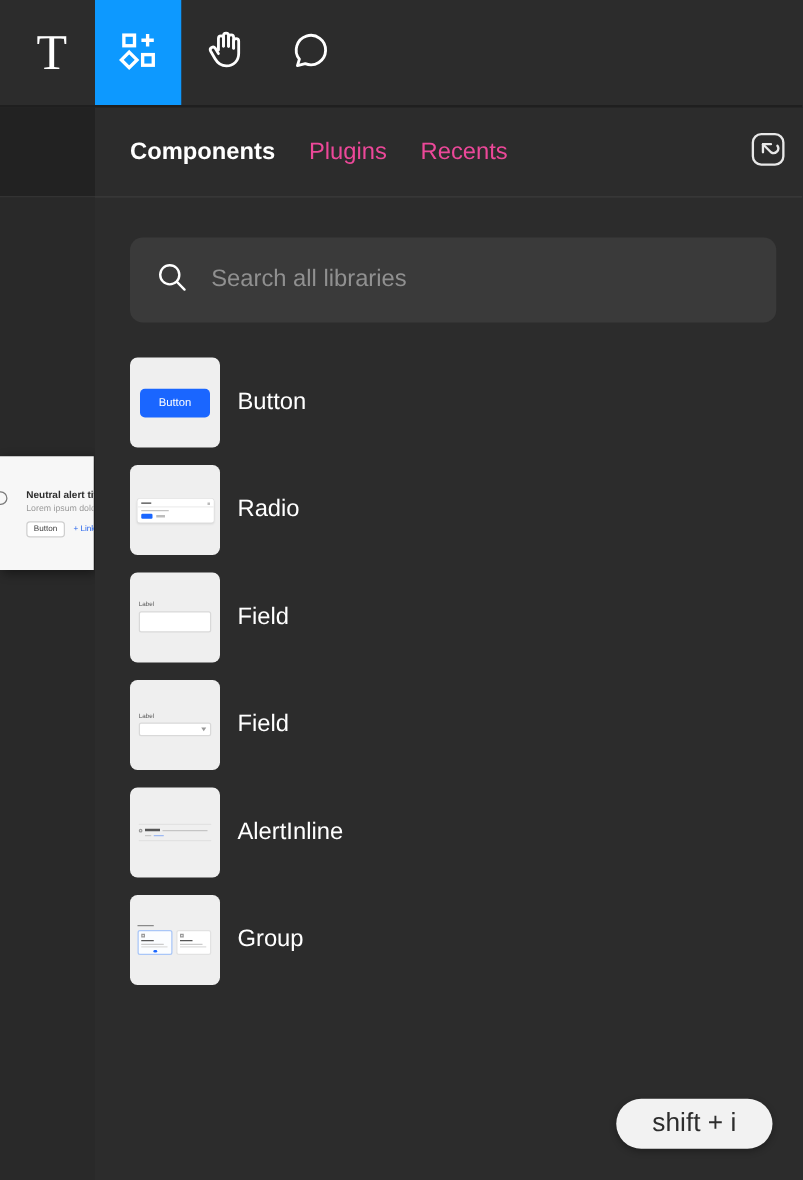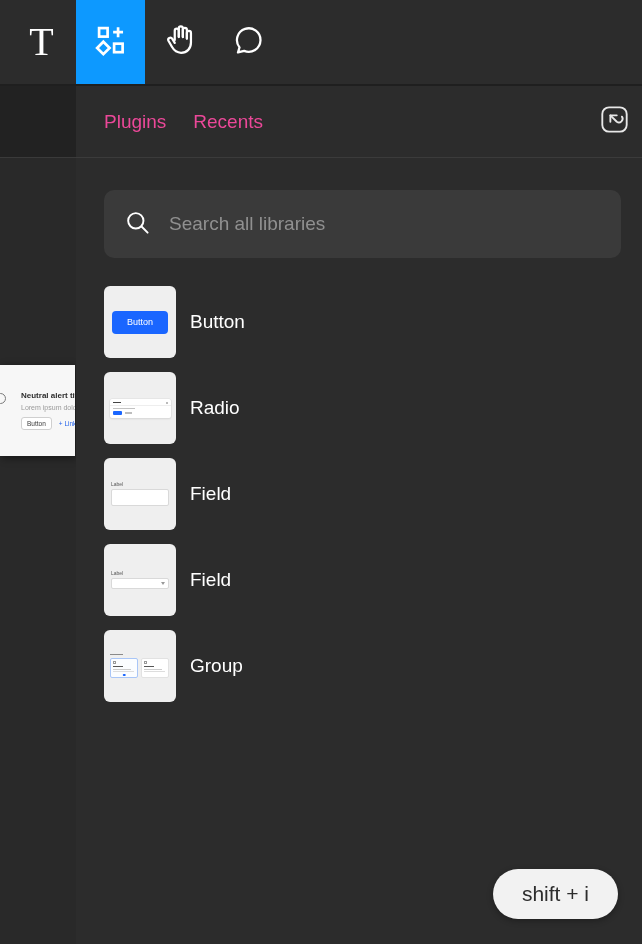--- a/index.html
+++ b/index.html
@@ -128,21 +128,21 @@
   .mini-gradio { width:56px; }
   .mr-title { font-size:4.5px; font-weight:700; color:#444; line-height:1; }
   .mr-row { display:flex; align-items:center; gap:2.5px; margin-top:3px; }
   .mr-radio-on { width:5px; height:5px; border-radius:50%; background:#1a66ff;
     box-shadow:inset 0 0 0 1px #1a66ff, inset 0 0 0 1.6px #fff; flex:none; }
   .mr-radio-off { width:5px; height:5px; border-radius:50%; background:#fff; border:0.75px solid #aaa; flex:none; }
   .mr-label { font-size:4.5px; color:#888; line-height:1; }
 
   
   .shortcut-pill {
-    position:absolute; right:24px; bottom:25px; height:50px; border-radius:25px;
+    position:absolute; right:24px; bottom:25px; height:40px; border-radius:25px;
     background:#f2f2f2; color:#2d2d2d; font-size:21px; font-weight:500;
     display:flex; align-items:center; padding:0 29px; box-shadow:0 2px 6px rgba(0,0,0,.3);
     z-index:6;
   }
 </style>
 </head>
 <body>
 
 <div class="toolbar">
   <div class="tool">
@@ -190,20 +190,21 @@
       <span class="ac-btn">Button</span>
       <span class="ac-link">+ Link text</span>
     </div>
   </div>
 </div>
 
 <div class="panel">
 
   <div class="panel-header">
     <div class="tabs">
+      <span class="tab active">Components</span>
       <span class="tab">Plugins</span>
       <span class="tab">Recents</span>
     </div>
     <div class="popout-btn">
       <span>
         <svg width="31" height="31" viewBox="0 0 30 30" fill="none" stroke="#e8e8e8" stroke-width="1.8" stroke-linecap="round" stroke-linejoin="round">
           <rect x="3.2" y="3.2" width="23.6" height="23.6" rx="6.5"></rect>
           <path d="M11 17.2 V11 h6.2"></path>
           <path d="M11 11 l6.2 6.2 a3.6 3.6 0 0 0 5-5"></path>
         </svg>
@@ -262,20 +263,36 @@
           <div class="mini-field">
             <span class="mf-label">Label</span>
             <div class="mf-select">
                 <span class="mf-caret"></span>
               </div>
           </div>
         </div>
         <span class="item-label">Field</span>
       </div>
 
+      <div class="component-item">
+        <div class="thumb">
+          <div class="mini-alert">
+            <div class="ma-row1">
+                <span class="ma-ico"></span>
+                <span class="ma-bold"></span>
+                <span class="ma-line"></span>
+              </div>
+            <div class="ma-row2">
+                <span class="ma-seg1"></span>
+                <span class="ma-seg2"></span>
+              </div>
+          </div>
+        </div>
+        <span class="item-label">AlertInline</span>
+      </div>
 
       <div class="component-item">
         <div class="thumb">
           <div class="mini-group">
             <div class="mg-toplabel"></div>
             <div class="mg-cards">
               <div class="mg-card selected">
                 <div class="mg-sq"></div>
                   <div class="mg-b1"></div>
                   <div class="mg-b2"></div>

